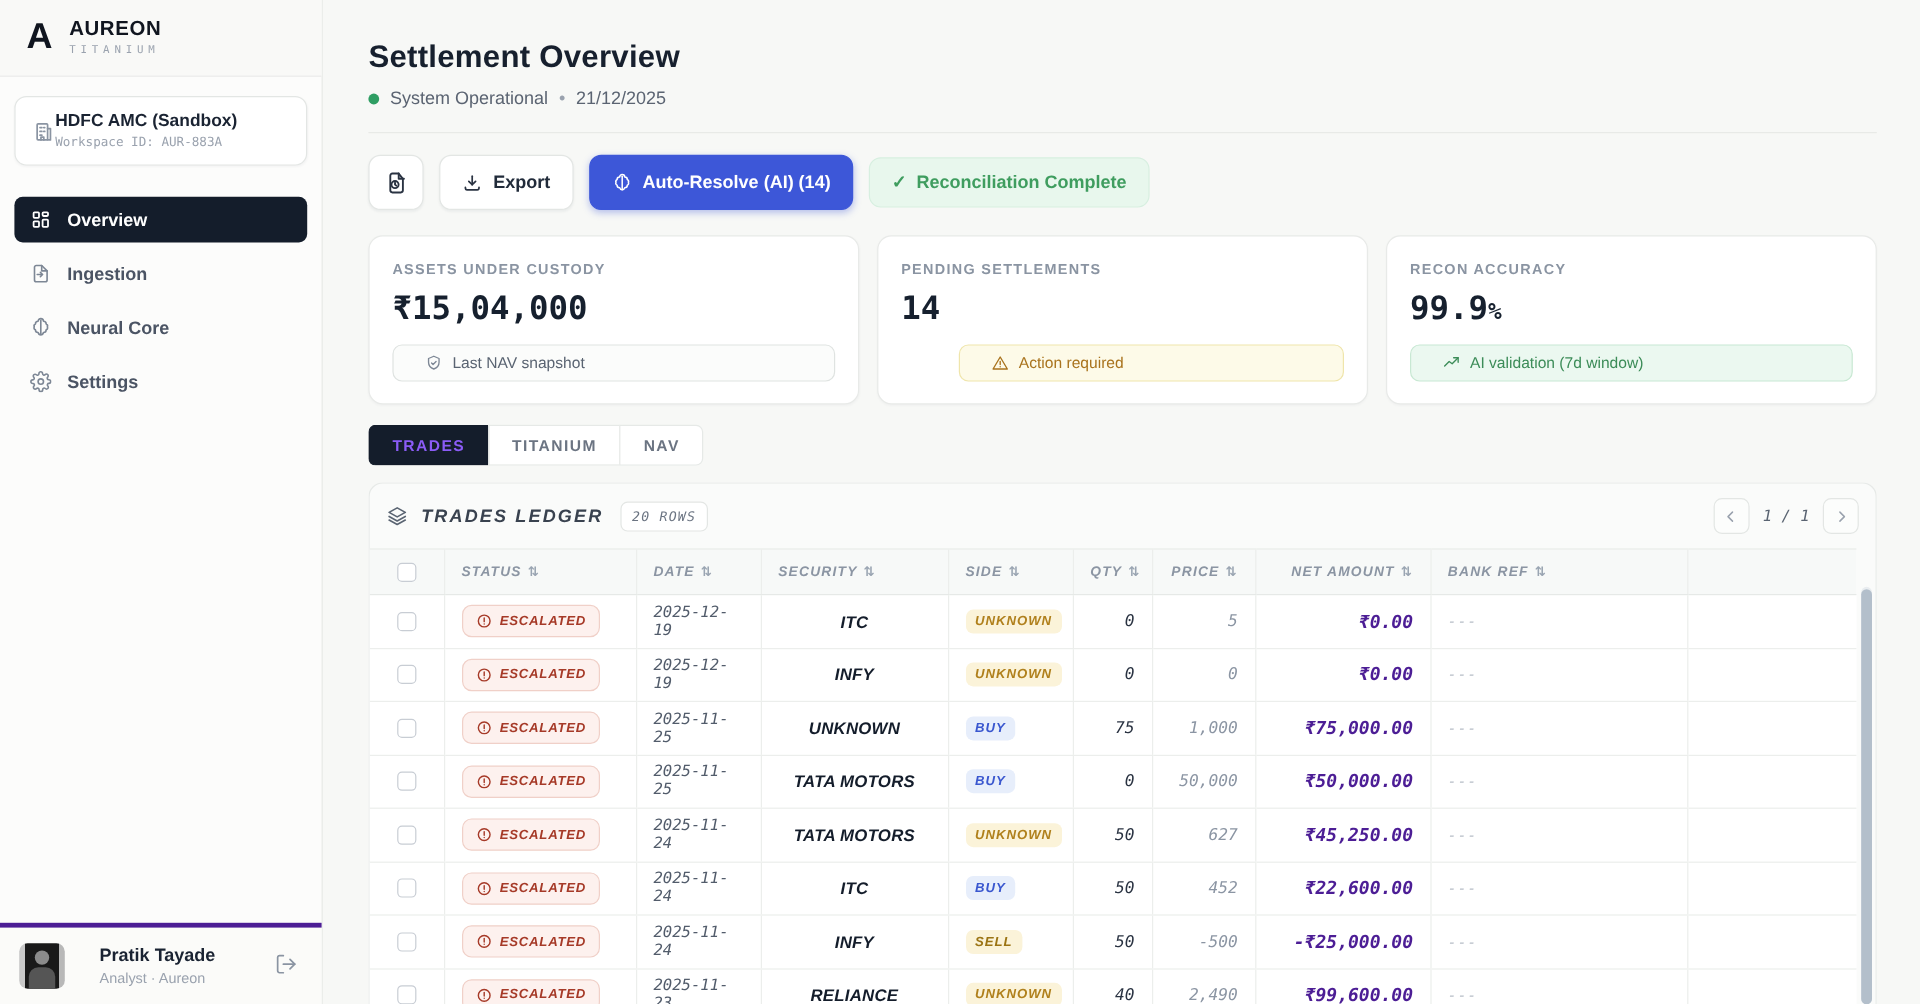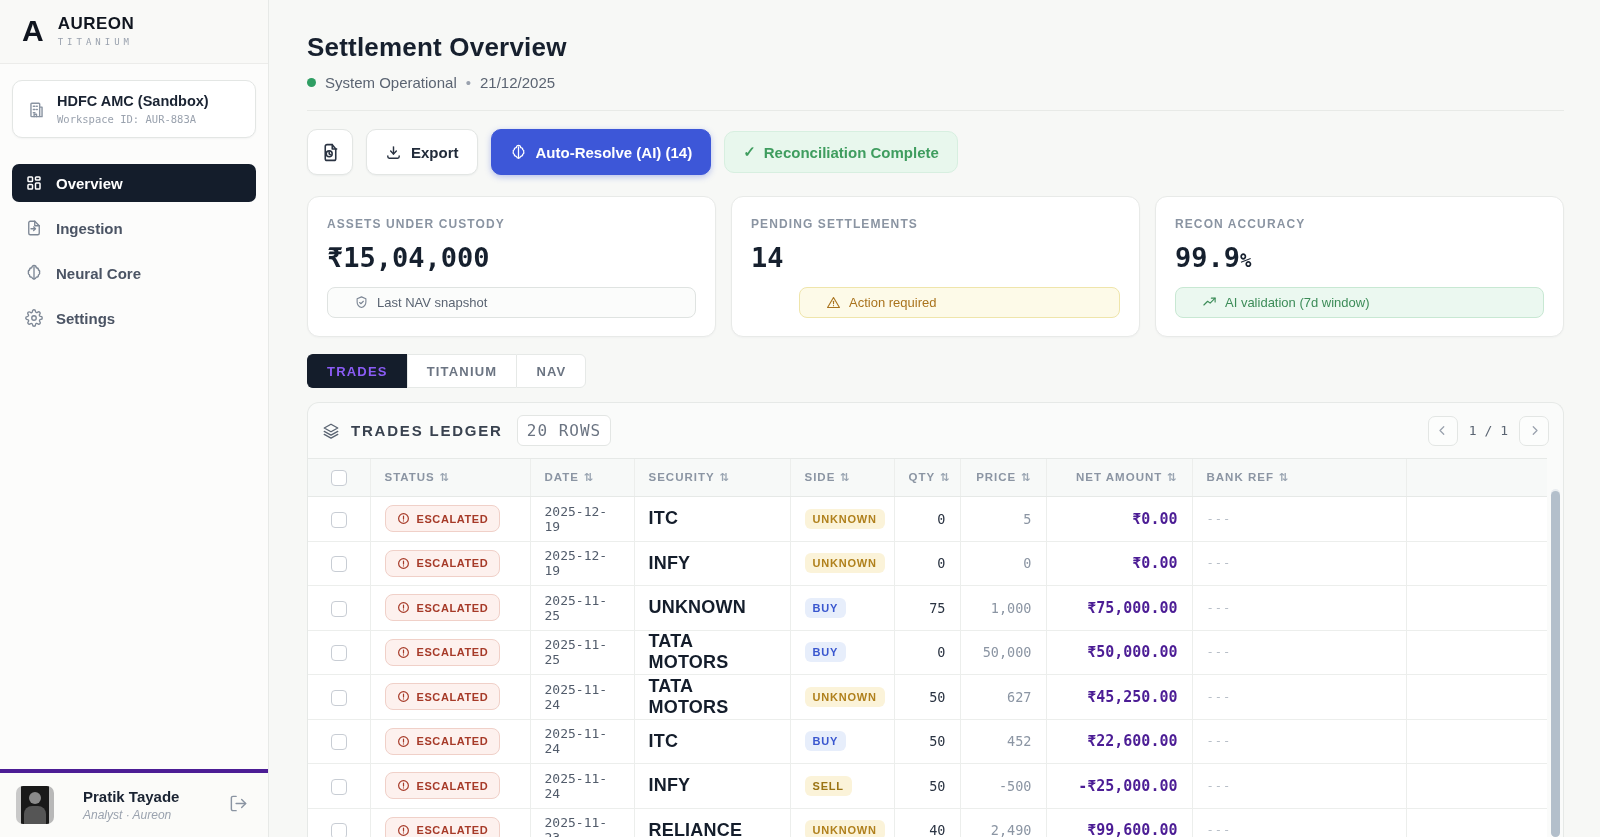--- a/index.html
+++ b/index.html
@@ -8,38 +8,38 @@
 
   .app { display:flex; width:1600px; height:837px; }
 
   
   .sidebar { width:269px; min-width:269px; background:#fcfcfb; border-right:1px solid #e7e9e7; display:flex; flex-direction:column; }
   .logo-row { display:flex; align-items:center; gap:14px; padding:14px 24px 16px 22px; border-bottom:1px solid #ececea; background:#f9f9f7; }
   .logo-glyph { font-size:30px; font-weight:800; color:#10151f; line-height:1; }
   .brand-name { font-size:17px; font-weight:800; letter-spacing:.5px; color:#10151f; }
   .brand-tier { font-family:"DejaVu Sans Mono", monospace; font-size:9px; letter-spacing:4px; color:#9aa2ae; margin-top:3px; }
 
-  .workspace-card { margin:16px 12px 26px 12px; background:#ffffff; border:1px solid #e3e6e4; border-radius:10px; padding:12px 14px; display:flex; align-items:center; gap:11px; box-shadow:0 1px 2px rgba(20,30,50,.04); }
+  .workspace-card { margin:16px 12px 26px 12px; background:#ffffff; border:1px solid #e3e6e4; border-radius:10px; padding:12px 14px; display:flex; align-items:center; box-shadow:0 1px 2px rgba(20,30,50,.04); }
   .workspace-card svg { flex:none; stroke:#8a94a2; }
   .ws-name { font-size:14.5px; font-weight:700; color:#1a2332; }
   .ws-id { font-family:"DejaVu Sans Mono", monospace; font-size:10.5px; color:#9aa2ae; margin-top:4px; }
 
   .nav { padding:0 12px; display:flex; flex-direction:column; gap:7px; }
   .nav-item { display:flex; align-items:center; gap:13px; padding:10px 13px; border-radius:7px; font-size:15px; font-weight:700; color:#4b5464; cursor:pointer; }
   .nav-item svg { stroke:#7d8795; flex:none; }
   .nav-item.active { background:#141d2b; color:#ffffff; }
   .nav-item.active svg { stroke:#ffffff; }
 
   .side-spacer { flex:1; }
   .user-footer { border-top:4px solid #4c1d95; padding:13px 16px; display:flex; align-items:center; gap:29px; background:#fbfbf9; }
   .avatar { width:38px; height:38px; border-radius:7px; background:linear-gradient(90deg,#c9c9c9 0 13%,#191919 13% 87%,#b8b8b8 87%); position:relative; overflow:hidden; flex:none; }
   .avatar::before { content:""; position:absolute; left:13px; top:6px; width:12px; height:12px; border-radius:50%; background:#8b8b8b; }
   .avatar::after { content:""; position:absolute; left:8px; top:20px; width:22px; height:18px; border-radius:8px 8px 0 0; background:#555; }
   .user-name { font-size:15px; font-weight:700; color:#1a2332; }
-  .user-role { font-size:12px; color:#9aa2ae; margin-top:3px;font-style:italic; }
+  .user-role { font-size:12px; color:#9aa2ae; margin-top:3px; }
   .logout-btn { margin-left:auto; background:none; border:none; cursor:pointer; padding:4px; }
   .logout-btn svg { stroke:#8a94a2; }
 
   
   .main { flex:1; padding:32px 36px 0 38px; overflow:hidden; display:flex; flex-direction:column; }
   .page-title { font-size:26px; font-weight:800; color:#17202e; letter-spacing:.2px; }
   .status-row { display:flex; align-items:center; gap:9px; margin-top:11px; font-size:15px; color:#5b6472; }
   .status-dot { width:9px; height:9px; border-radius:50%; background:#2f9e63; }
   .status-sep { color:#9aa2ae; }
   .header-divider { border:none; border-top:1px solid #e8eae7; margin:19px 0 18px 0; }
@@ -66,44 +66,44 @@
   .card-pill.success { background:#ebf8f0; border-color:#c8e8d3; color:#3c8c58; }
   .card-pill.success svg { stroke:#3c8c58; }
 
   .tabs-row { display:flex; margin-top:17px; }
   .tab { height:34px; padding:0 19px; display:flex; align-items:center; font-size:13px; font-weight:700; letter-spacing:1.2px; color:#6b7482; background:#fff; border:1px solid #e6e9e7; border-right:none; cursor:pointer; font-family:"Liberation Sans",sans-serif; }
   .tab:first-child { border-radius:6px 0 0 6px; }
   .tab:last-child { border-right:1px solid #e6e9e7; border-radius:0 6px 6px 0; }
   .tab.active { background:#141d2b; border-color:#141d2b; color:#8b5cf6; }
 
   
-  .ledger-panel { margin-top:14px; background:#fafbfa; border:1px solid #e6e9e7; border-bottom:none; border-radius:12px 12px 0 0; flex:1; position:relative; overflow:hidden; }
+  .ledger-panel { margin-top:14px; background:#fafbfa; border:1px solid #e6e9e7; border-bottom:none; border-radius:12px 12px 0 0; flex:1; position:relative; overflow:hidden;font-style:italic; }
   .ledger-header { display:flex; align-items:center; padding:12px 14px; }
   .ledger-header svg { stroke:#5a6472; }
   .ledger-title { font-size:15px; font-weight:800; letter-spacing:1.8px; color:#39424f; margin-left:11px; }
-  .rows-badge { font-family:"DejaVu Sans Mono", monospace; font-size:16px; letter-spacing:1px; color:#6b7482; background:#fff; border:1px solid #e3e6e4; border-radius:6px; padding:5px 9px; margin-left:14px;text-align:center; }
+  .rows-badge { font-family:"DejaVu Sans Mono", monospace; font-size:11px; letter-spacing:1px; color:#6b7482; background:#fff; border:1px solid #e3e6e4; border-radius:6px; padding:5px 9px; margin-left:14px;text-align:center; }
   .pager { margin-left:auto; display:flex; align-items:center; gap:11px; }
   .pager-btn { width:30px; height:30px; background:#fcfdfc; border:1px solid #e3e6e4; border-radius:7px; display:flex; align-items:center; justify-content:center; cursor:pointer; }
   .pager-btn svg { stroke:#9aa2ae; }
   .pager-label { font-family:"DejaVu Sans Mono", monospace; font-size:13px; color:#5a6472; }
 
   table { border-collapse:collapse; width:calc(100% - 16px); table-layout:fixed; background:#fff; }
   thead th { background:#f7f9f8; border-top:1px solid #e6e9e7; border-bottom:1px solid #e6e9e7; padding:12px 14px; font-size:11.5px; font-weight:700; letter-spacing:1px; color:#8b95a3; text-align:left; }
   thead th .sort { font-size:11px; margin-left:5px; color:#9aa5b2; font-family:"DejaVu Sans", sans-serif; }
   th.col-check, td.col-check { text-align:center; padding:0; }
   tbody td { border-bottom:1px solid #eceeec; padding:0 14px; height:44.5px; background:#fff; }
   thead th + th, tbody td + td { border-left:1px solid #eceeec; }
 
   .cb { display:inline-block; width:16px; height:16px; border:1.5px solid #c8cdd4; border-radius:4px; background:#fff; vertical-align:middle; cursor:pointer; }
 
   .badge-status { display:inline-flex; align-items:center; gap:7px; background:#fdf1ee; border:1px solid #f0d0c8; color:#a63a28; border-radius:8px; padding:6px 11px; font-size:11px; font-weight:800; letter-spacing:.6px; }
   .badge-status svg { stroke:#a63a28; flex:none; }
 
   .cell-date { font-family:"DejaVu Sans Mono", monospace; font-size:13px; color:#525c6b; }
-  .cell-sec { font-size:18px; font-weight:600; color:#141d2b; letter-spacing:.2px; }
+  .cell-sec { font-size:14px; font-weight:600; color:#141d2b; letter-spacing:.2px;text-align:center; }
   .side-badge { display:inline-block; border-radius:6px; padding:4px 8px; font-size:11px; font-weight:800; letter-spacing:.8px; }
   .side-unknown { background:#fbf3d9; color:#b0801c; }
   .side-buy { background:#e7eefb; color:#3a57cf; }
   .side-sell { background:#fbf3d9; color:#9b7414; }
   td.num { text-align:right; }
   .cell-qty { font-family:"DejaVu Sans Mono", monospace; font-size:13.5px; color:#2a3342; }
   .cell-price { font-family:"DejaVu Sans Mono", monospace; font-size:13.5px; color:#8b95a3; }
   .cell-net { font-family:"DejaVu Sans Mono", monospace; font-size:15px; font-weight:700; color:#4c1d95; }
   .cell-ref { font-family:"DejaVu Sans Mono", monospace; font-size:12px; color:#b8bfc8; letter-spacing:1px; }
 

